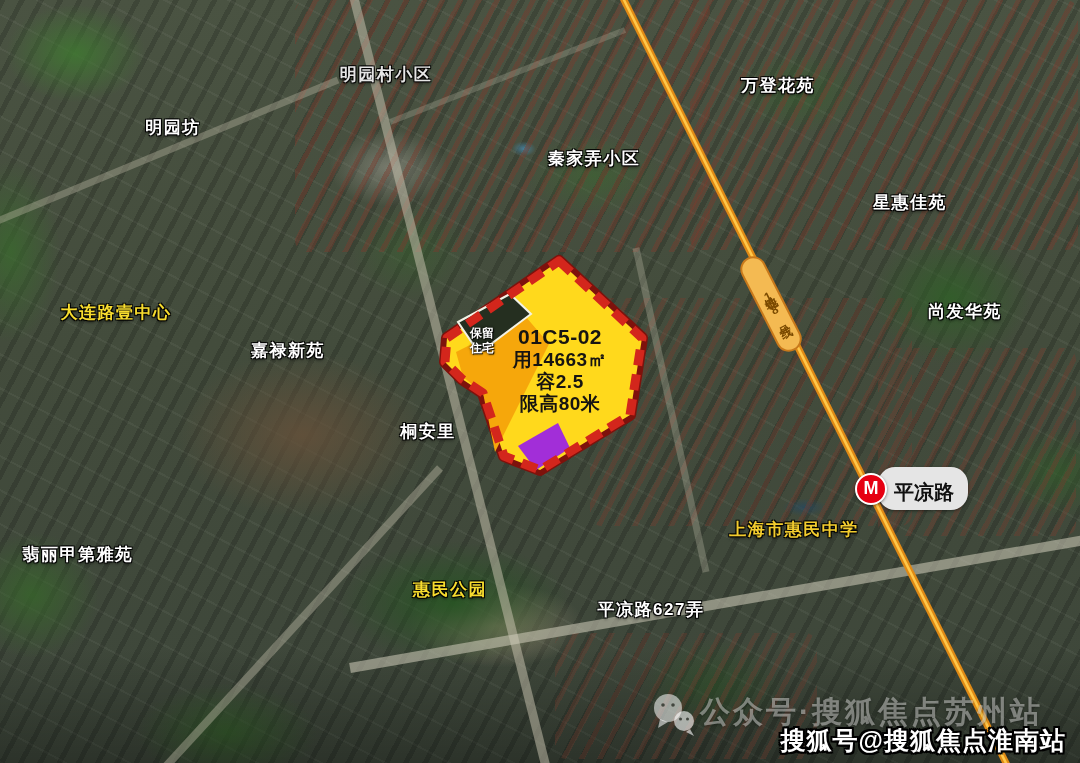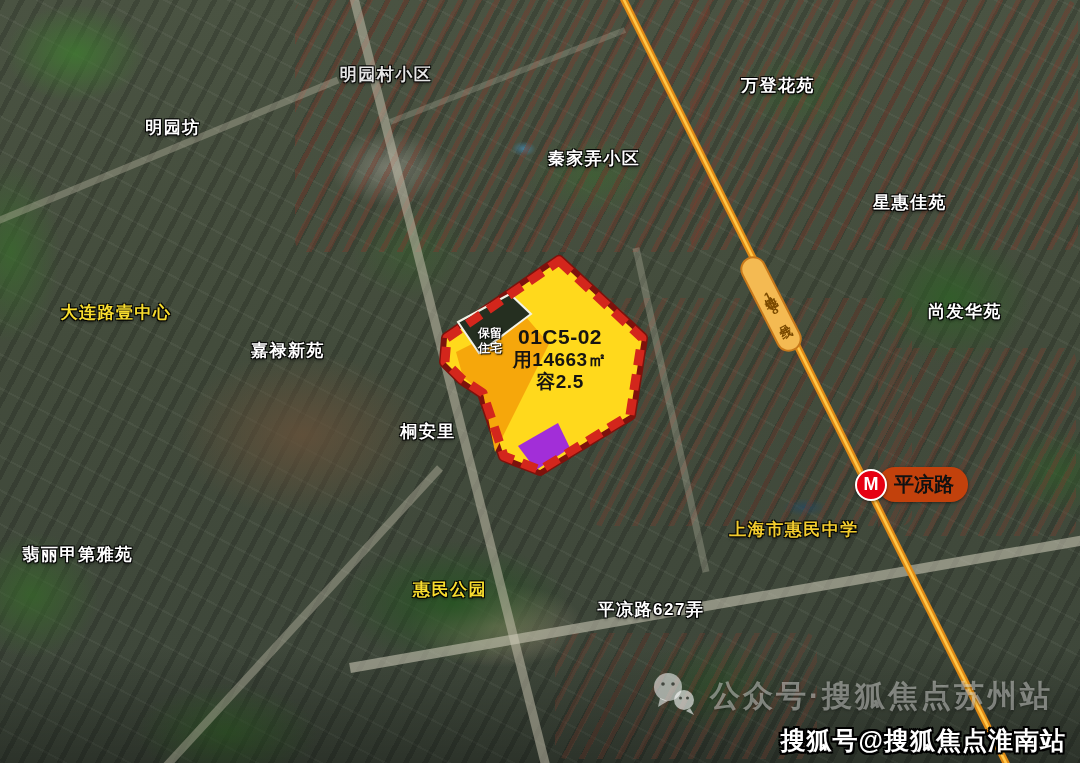--- a/index.html
+++ b/index.html
@@ -40,45 +40,45 @@
   .r5{left:555px;top:633px;width:262px;height:126px;opacity:.6;}
 
   svg.layer{position:absolute;left:0;top:0;}
 
   
   .parcel-info{position:absolute;left:471px;top:325px;width:178px;text-align:center;
     color:#161412;font-weight:800;line-height:1.15;letter-spacing:.5px;}
   .parcel-info .l1{font-size:21px;}
   .parcel-info .l2,.parcel-info .l3,.parcel-info .l4{font-size:19px;}
 
-  .retained{position:absolute;left:462px;top:326px;width:40px;text-align:right;
+  .retained{position:absolute;left:462px;top:326px;width:40px;text-align:center;
     color:#fff;font-size:12px;font-weight:700;line-height:1.25;
     text-shadow:0 0 3px #000,1px 1px 1px #000;}
 
   
   .metro-capsule{position:absolute;left:758px;top:252px;width:26px;height:104px;
     background:#f4ba52;border:2px solid #c8791b;border-radius:15px;
     transform:rotate(-27deg);display:flex;align-items:center;justify-content:center;
     writing-mode:vertical-rl;text-orientation:upright;
     font-size:12px;font-weight:700;color:#7a4a00;letter-spacing:1px;}
   .station{position:absolute;left:855px;top:467px;display:flex;align-items:center;}
   .metro-logo{width:32px;height:32px;border-radius:50%;background:#e60012;border:2px solid #fff;
     color:#fff;font-weight:900;font-size:18px;display:flex;align-items:center;justify-content:center;
     z-index:2;box-shadow:0 1px 3px rgba(0,0,0,.5);}
-  .station-pill{background:#c2410c;border-radius:17px;padding:4px 14px 4px 16px;margin-left:-9px;
+  .station-pill{background:#e5e5e5;border-radius:17px;padding:12px 14px 4px 16px;margin-left:-9px;
     font-size:20px;font-weight:800;color:#111;box-shadow:0 1px 3px rgba(0,0,0,.45);}
 
   
   .map-label{position:absolute;transform:translate(-50%,-50%);white-space:nowrap;
     font-size:17px;font-weight:700;letter-spacing:1.5px;
     text-shadow:-1px -1px 0 rgba(0,0,0,.9),1px -1px 0 rgba(0,0,0,.9),
                 -1px 1px 0 rgba(0,0,0,.9),1px 1px 0 rgba(0,0,0,.9),0 2px 3px rgba(0,0,0,.6);}
 
   
-  .wm-center{position:absolute;left:650px;top:671px;display:flex;align-items:flex-end;gap:10px;}
+  .wm-center{position:absolute;left:650px;top:692px;display:flex;align-items:flex-start;}
   .wm-center .wm-text{font-size:30px;font-weight:700;letter-spacing:3px;
     color:rgba(238,238,235,.45);text-shadow:0 1px 3px rgba(0,0,0,.35);}
   .wm-br{position:absolute;right:14px;bottom:6px;font-size:25px;font-weight:900;
     color:#fff;letter-spacing:1px;
     text-shadow:-2px -2px 0 #000,2px -2px 0 #000,-2px 2px 0 #000,2px 2px 0 #000,
                 -2px 0 0 #000,2px 0 0 #000,0 -2px 0 #000,0 2px 0 #000;}
 </style>
 </head>
 <body>
 
@@ -106,20 +106,21 @@
     <polygon points="456,352 526,317 549,344 495,452 483,393 463,377" fill="#F6A70B"></polygon>
     <polygon points="518,446 558,423 570,448 536,470" fill="#A22ED8"></polygon>
     <polygon points="458,322 510,294 531,314 479,353" fill="#252f20" stroke="#f2f2e6" stroke-width="2"></polygon>
     <polygon points="559,261 642,338 630,415 540,470 504,456 483,393 462,379 445,362 447,338" fill="none" stroke-width="9" stroke-dasharray="16 9" stroke-linejoin="round" stroke="#D3261C"></polygon>
   </svg>
 
   <div class="parcel-info">
     <div class="l1">01C5-02</div>
     <div class="l2">用14663㎡</div>
     <div class="l3">容2.5</div>
+    <div class="l4">限高80米</div>
   </div>
 
   <div class="retained">
     <div>保留</div>
     <div>住宅</div>
   </div>
 
   <svg class="layer" width="1080" height="763">
     <line x1="619" y1="-10" x2="1012" y2="775" stroke-width="7" stroke="#E08A15"></line>
     <line x1="619" y1="-10" x2="1012" y2="775" stroke-width="2.5" stroke="#FFC84A"></line>

